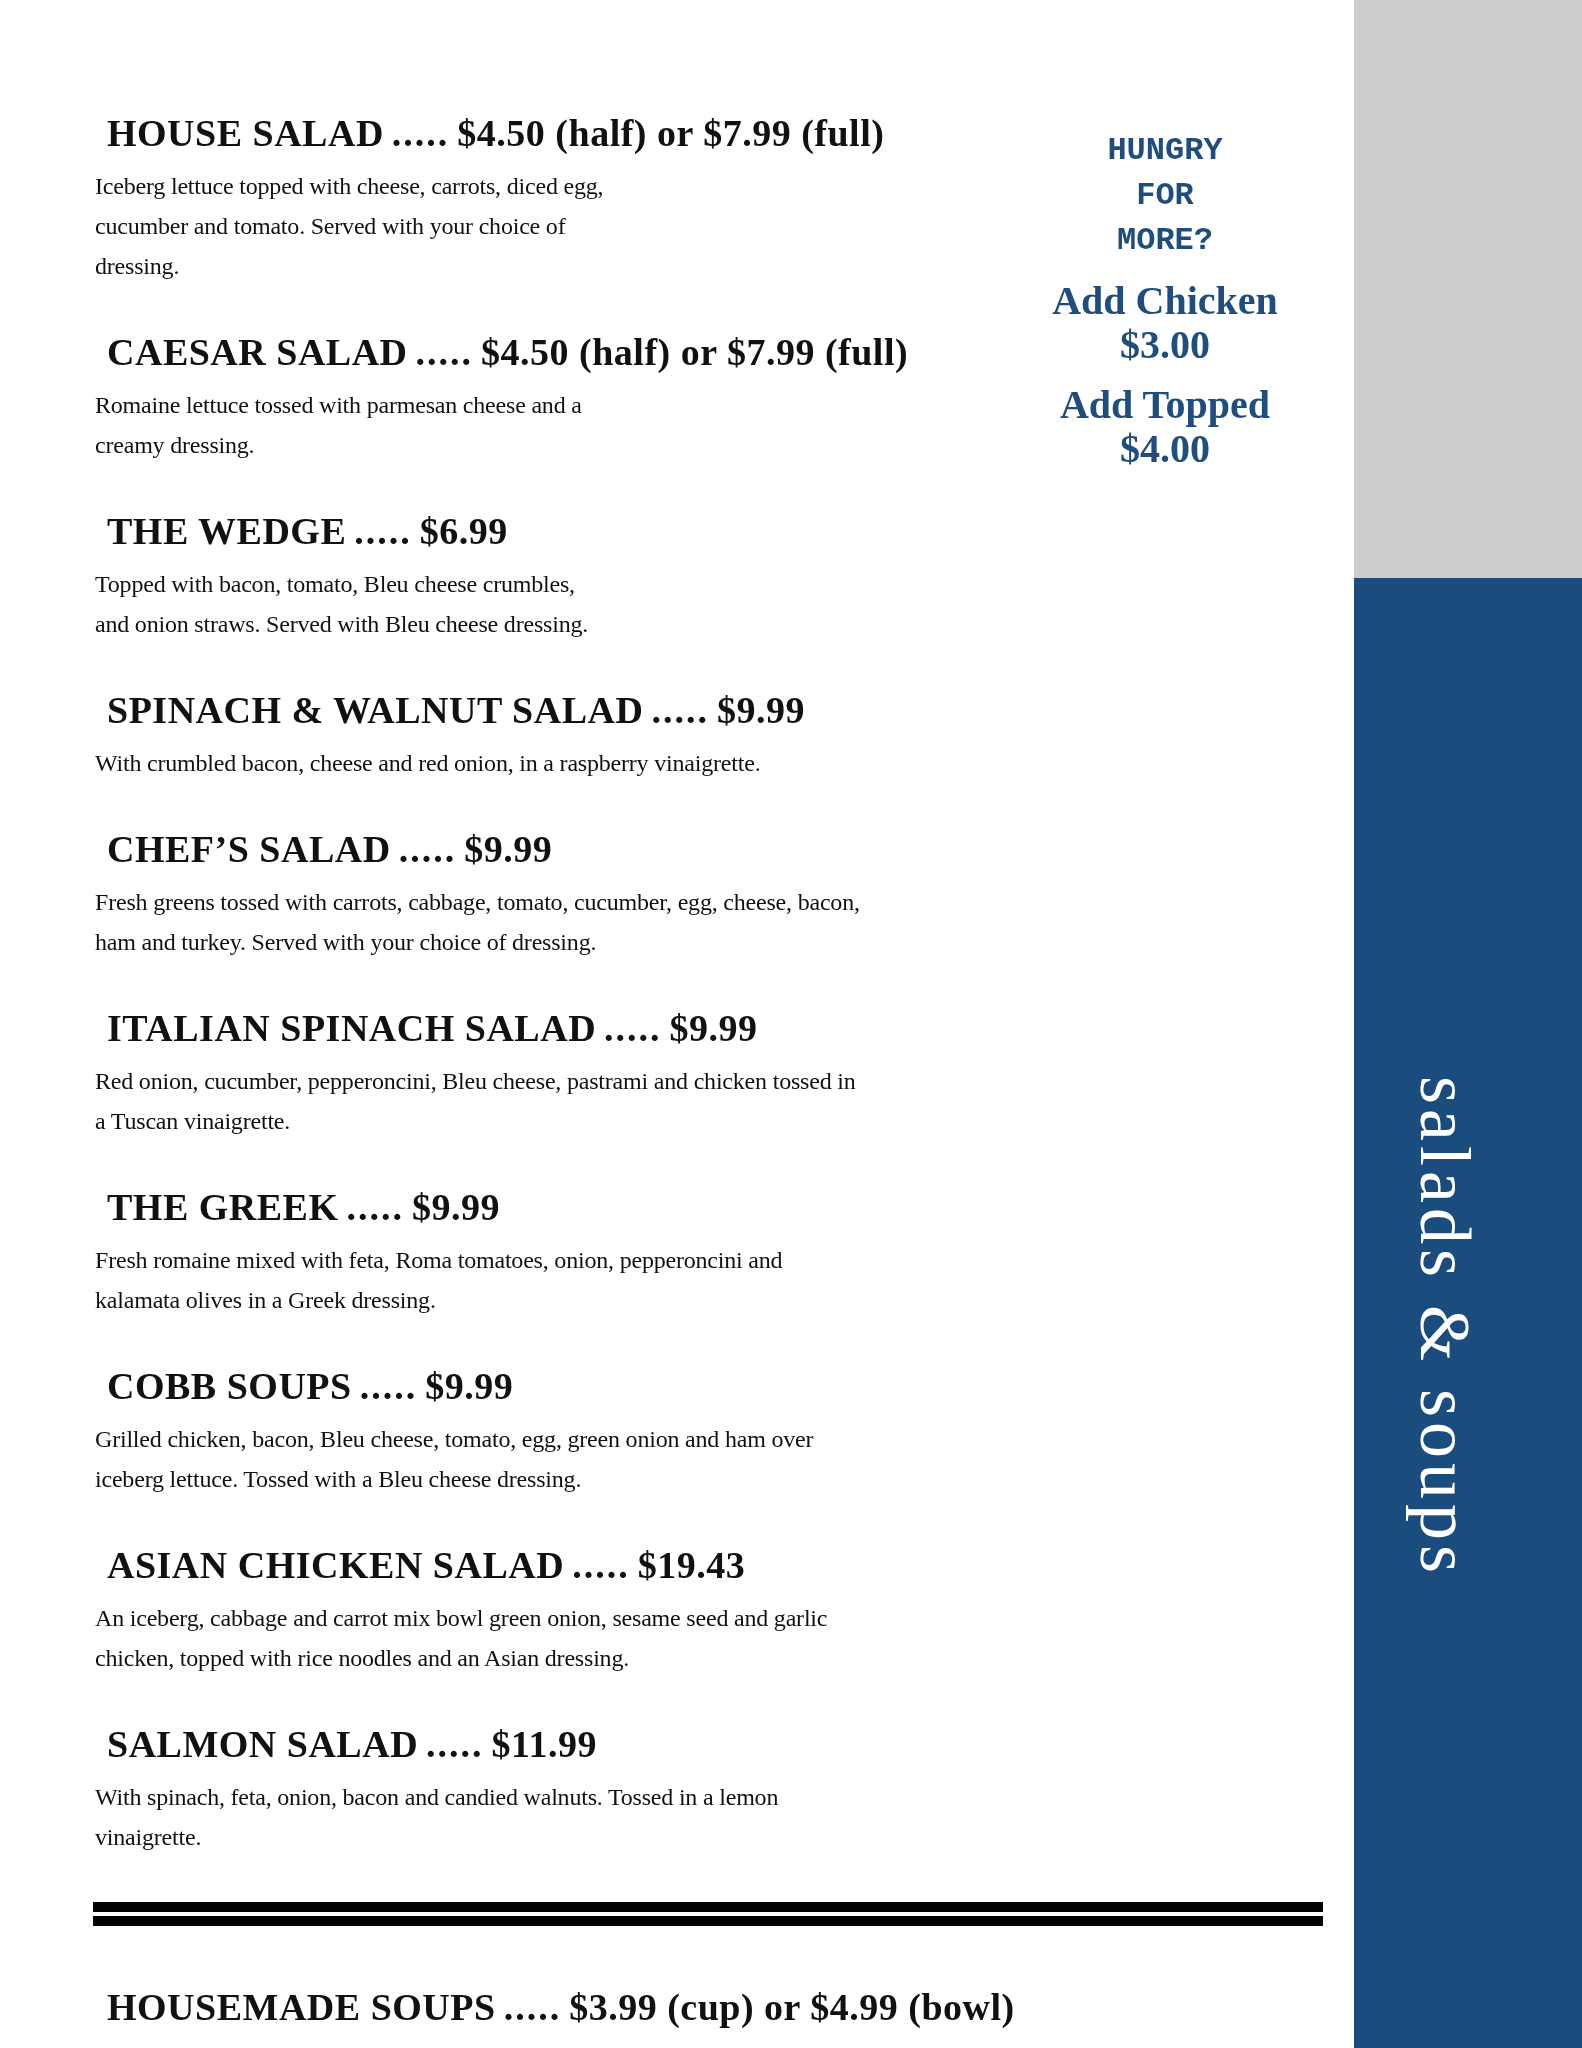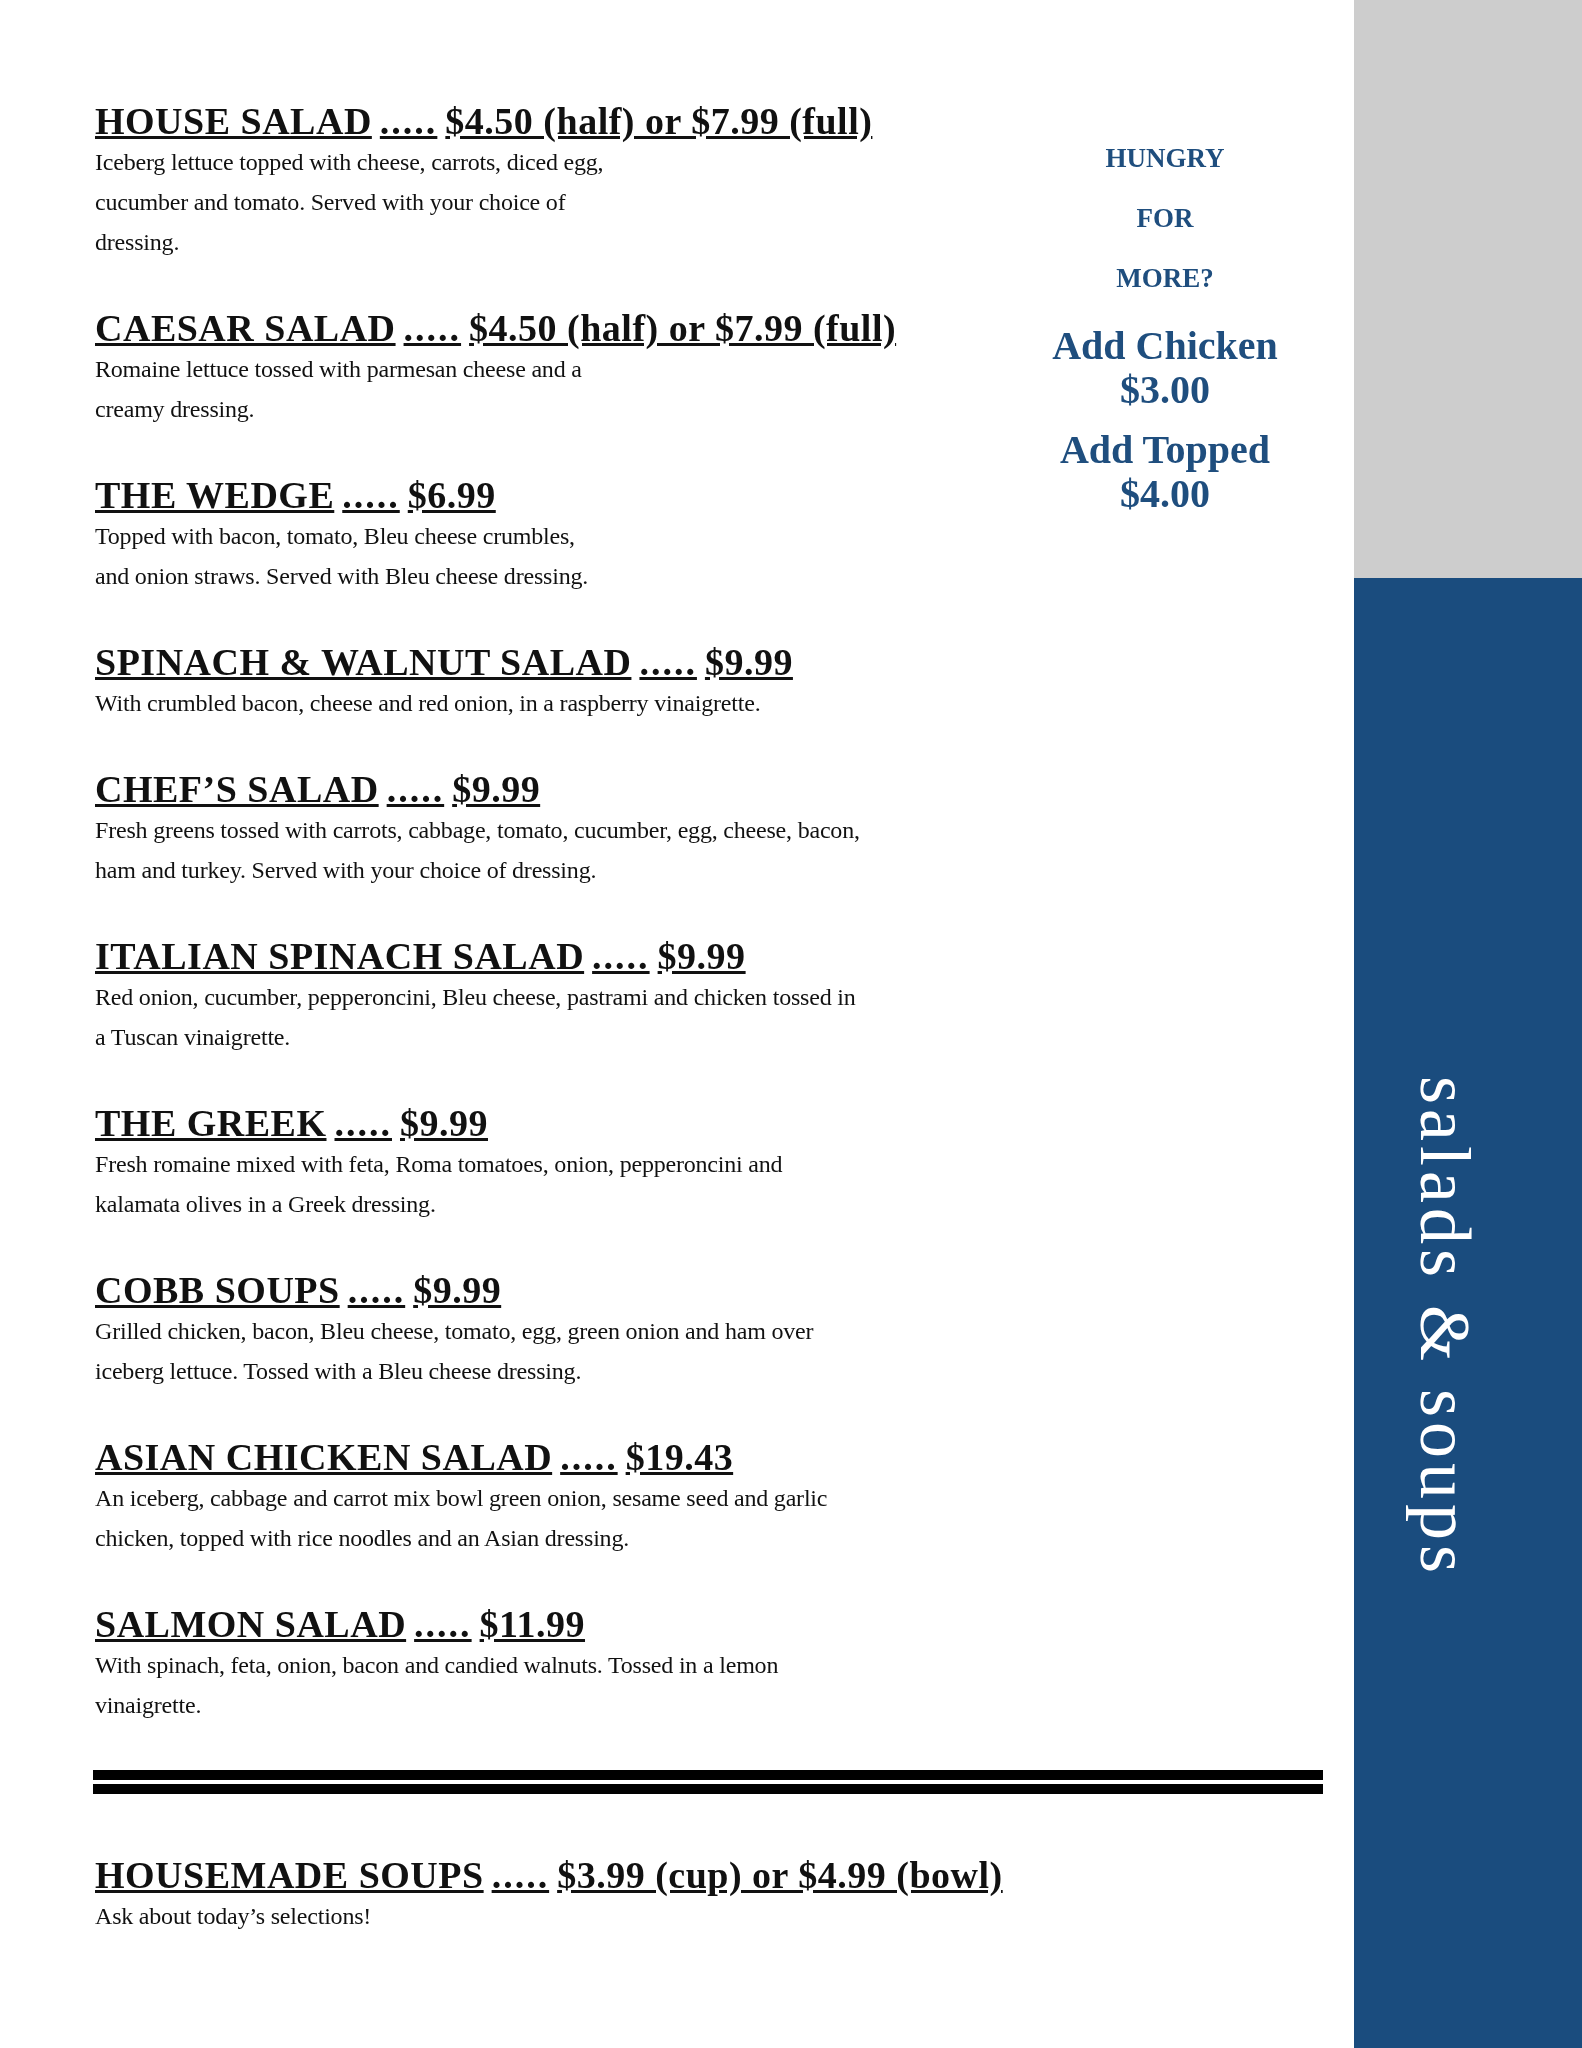--- a/index.html
+++ b/index.html
@@ -39,27 +39,26 @@
   }
 
   
   .content {
     position: absolute;
     left: 95px; top: 100px;
     width: 1250px;
   }
   .item { margin: 0 0 45px 0; }
   .head {
-    margin: 0;
+    margin: 12px;
     font-size: 38px;
     line-height: 42px;
     font-weight: 700;
     letter-spacing: 0.5px;
     white-space: nowrap;
-    text-decoration: underline;
   }
   .dots { letter-spacing: 2px; margin: 0 8px; }
   .desc {
     margin: 0;
     font-size: 24px;
     line-height: 40px;
     white-space: pre-line;
     letter-spacing: -0.2px;
   }
 
@@ -80,23 +79,24 @@
   
   .promo {
     position: absolute;
     left: 1040px; top: 128px;
     width: 250px;
     text-align: center;
     color: #1f4e7e;
     font-weight: 700;
   }
   .promo-heading {
-    font-size: 27px;
-    line-height: 60px;
+    font-size: 32px;
+    line-height: 45px;
     white-space: pre-line;
+    font-family: Liberation Mono, monospace;
   }
   .promo-item { margin-top: 16px; }
   .promo-item-label, .promo-item-price {
     font-size: 40px;
     line-height: 44px;
   }
 </style>
 </head>
 <body>
 

